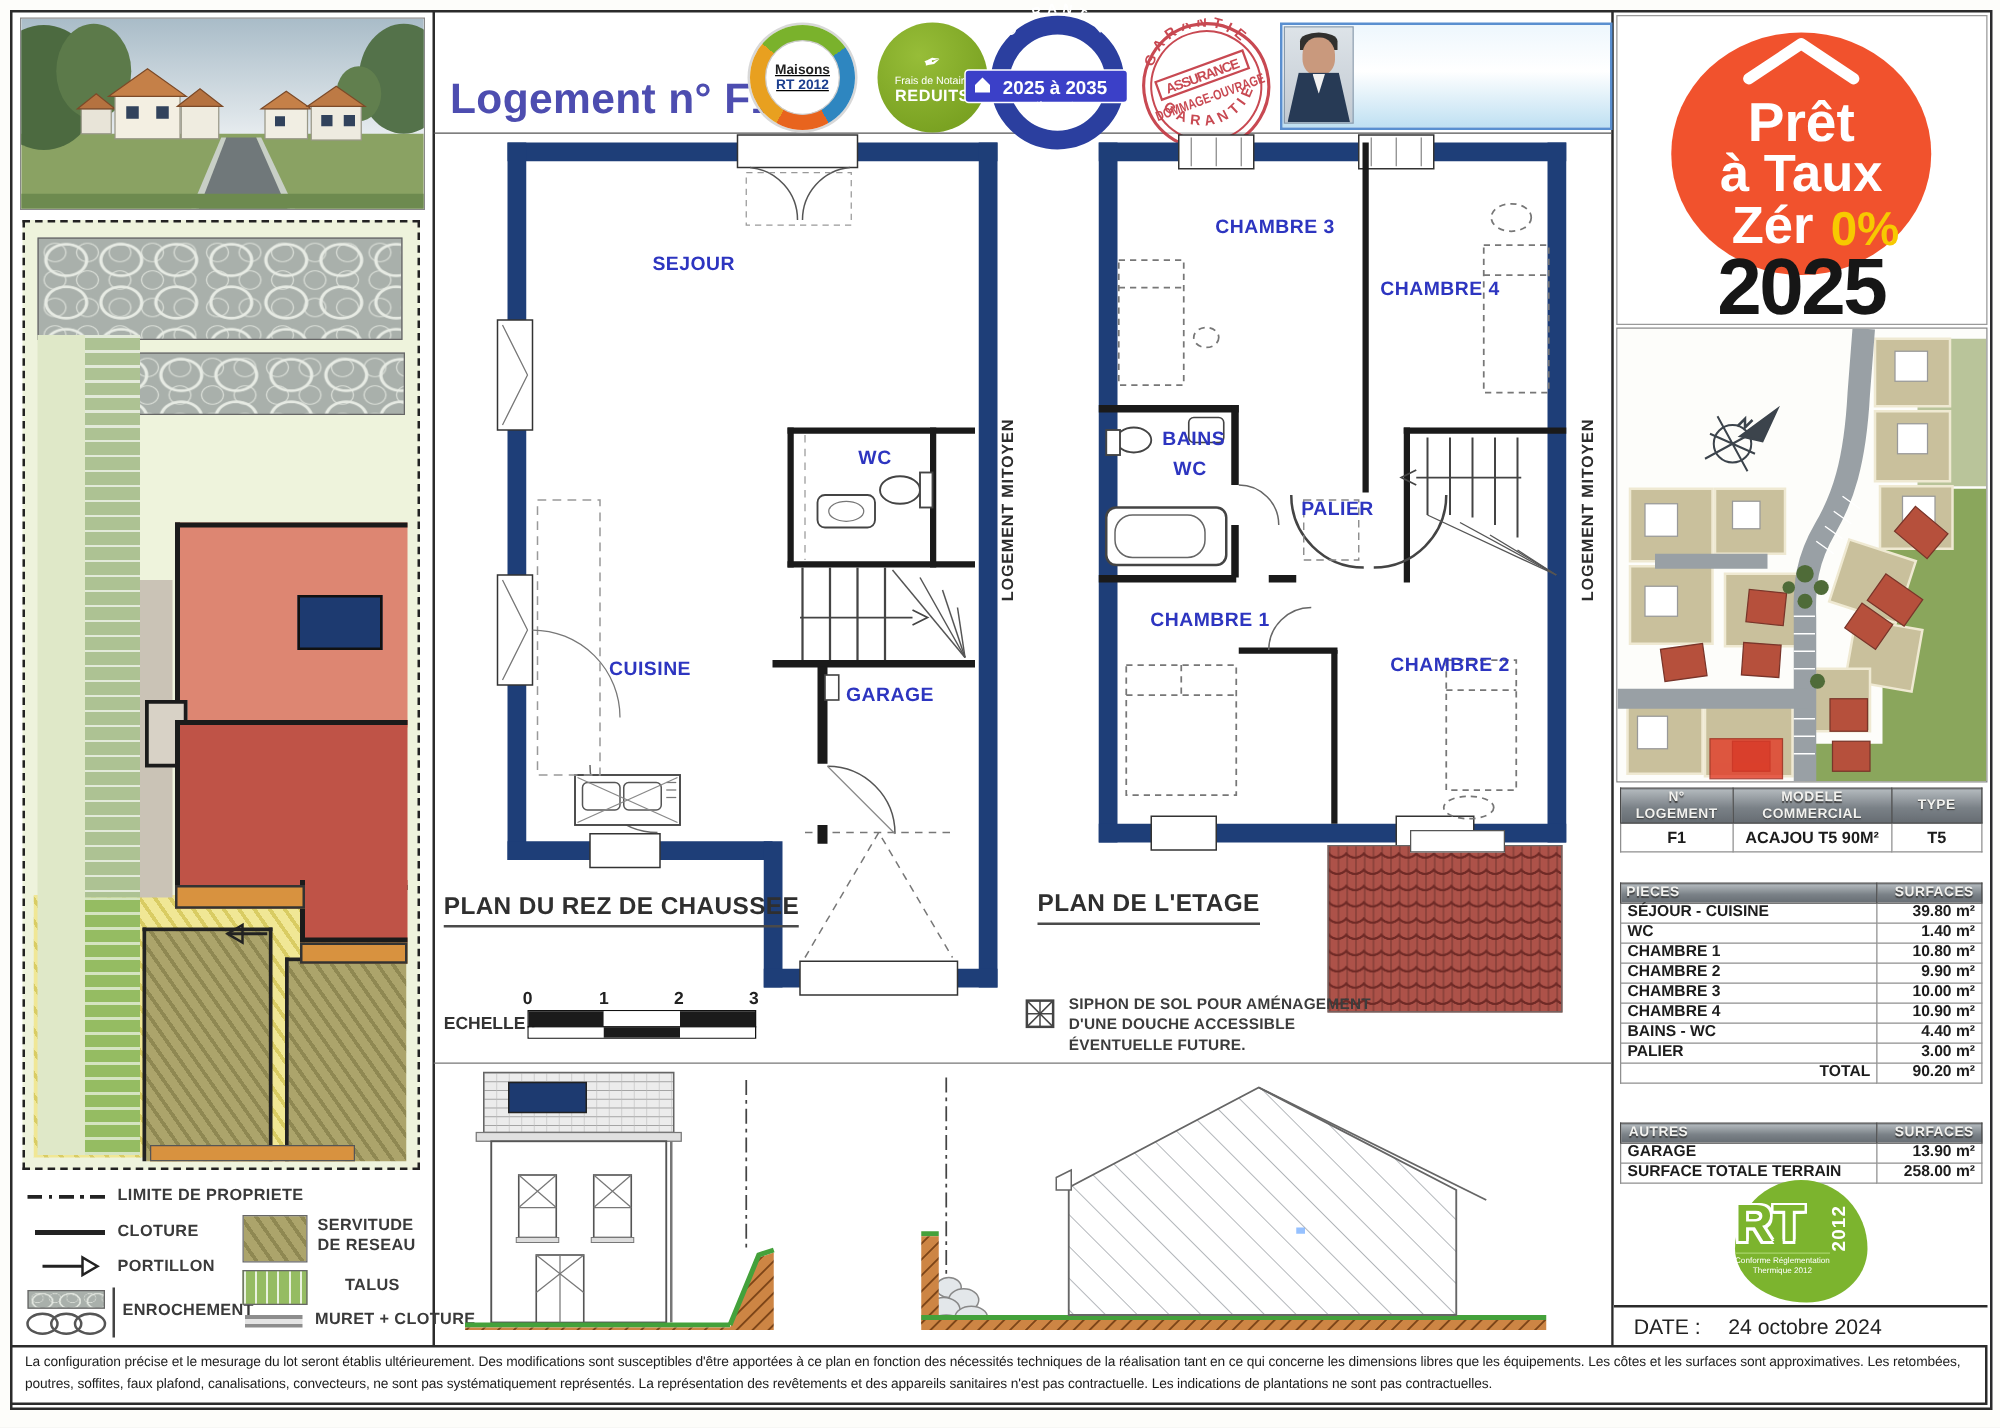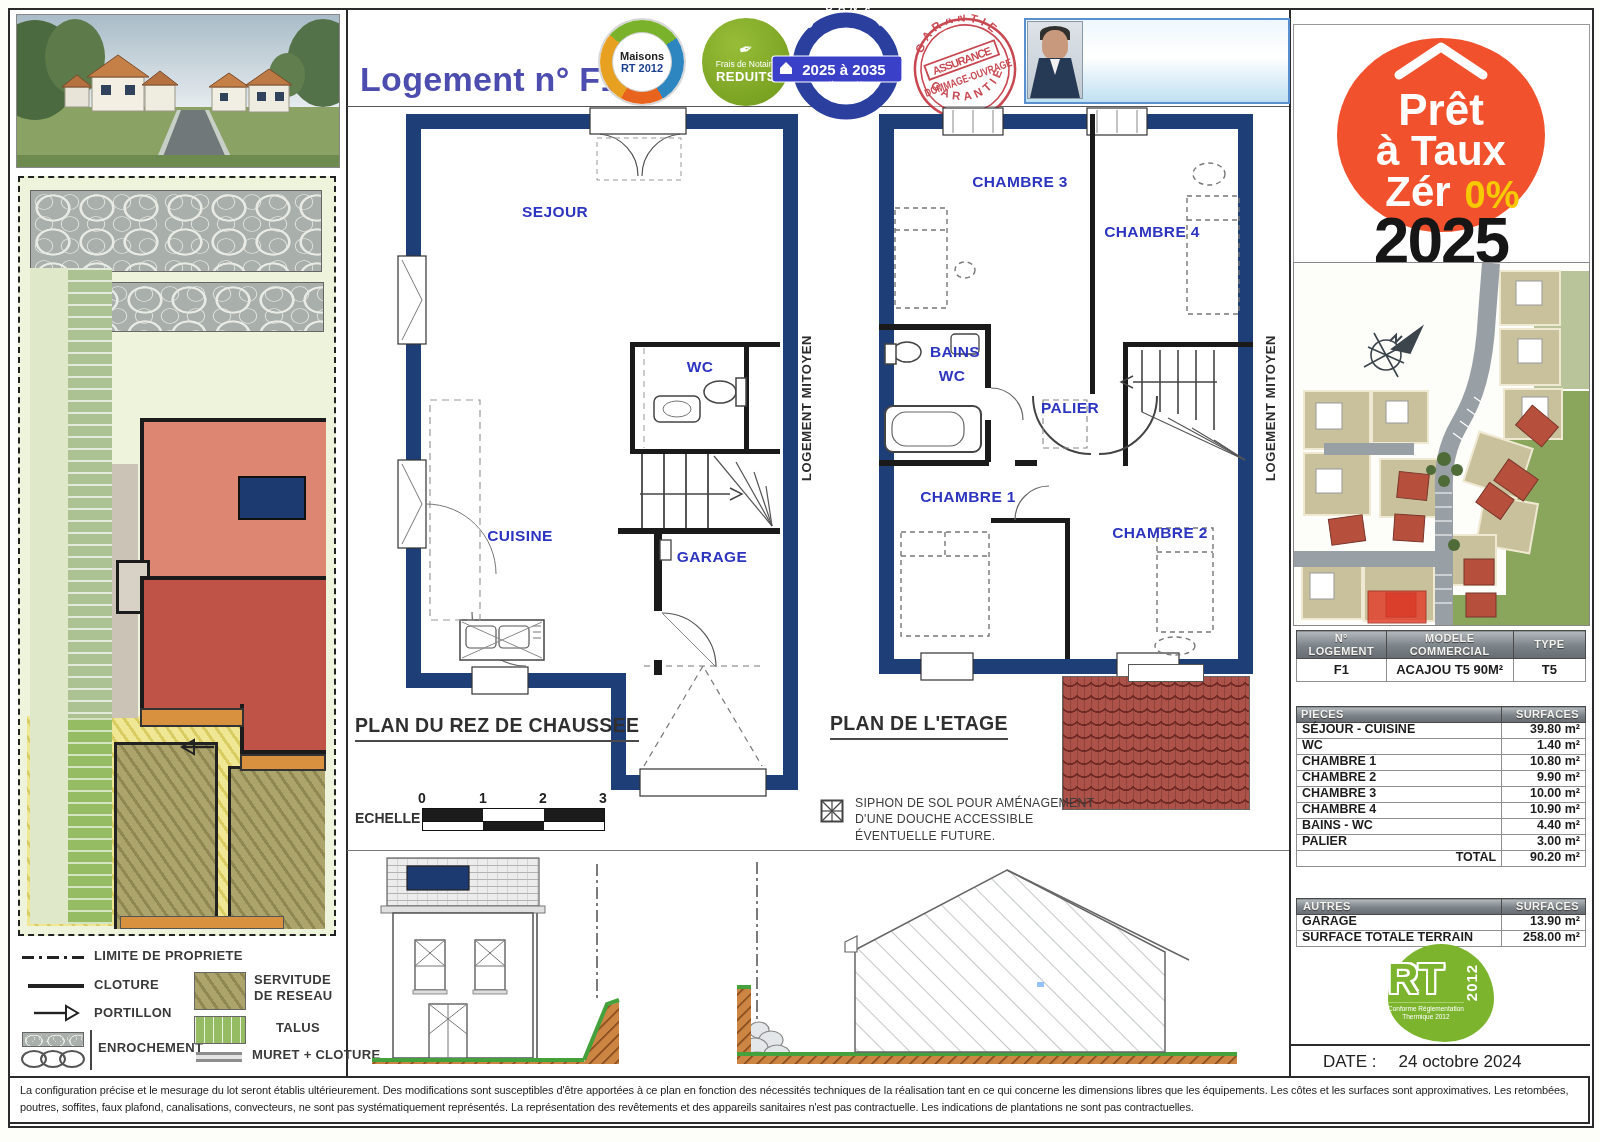--- a/index.html
+++ b/index.html
@@ -6,21 +6,21 @@
   body{width:1600px;height:1142px;position:relative;background:#eceae5;font-family:"Liberation Sans",sans-serif;}
   .a{position:absolute;}
   .page{position:absolute;left:0;top:0;width:1600px;height:1142px;background:#fdfdfa;}
   .frame{position:absolute;left:8px;top:8px;width:1582px;height:1116px;border:2px solid #2b2b2b;background:#fff;}
   .vline{position:absolute;top:8px;width:0;height:1068px;border-left:2px solid #2b2b2b;}
   .hline{position:absolute;border-top:1.5px solid #555;}
   
   .doc-title{position:absolute;left:360px;top:60px;font-size:34px;font-weight:bold;color:#4d4db0;letter-spacing:.3px;}
   .medal{position:absolute;left:600px;top:20px;width:84px;height:84px;border-radius:50%;
     background:conic-gradient(from 210deg,#e8a020 0 100deg,#7ab22c 100deg 205deg,#2e86c0 205deg 300deg,#e8641e 300deg 360deg);
-    display:flex;align-items:center;justify-content:center;box-shadow:0 0 0 2px #d8d8d8;}
+    display:flex;align-items:center;justify-content:center;box-shadow:0 0 0 2px #d8d8d8;text-decoration:underline;}
   .medal-in{width:58px;height:58px;border-radius:50%;background:#fff;display:flex;flex-direction:column;align-items:center;justify-content:center;border:1px solid #ccc;}
   .medal-in .l1{font-size:11px;font-weight:bold;color:#222;}
   .medal-in .l2{font-size:11px;font-weight:bold;color:#1c3f8f;}
   .notaire{position:absolute;left:702px;top:18px;width:88px;height:88px;border-radius:50%;
     background:radial-gradient(circle at 38% 30%,#97bd38,#7aa222 75%);display:flex;flex-direction:column;align-items:center;justify-content:center;color:#fff;}
   .notaire .pen{font-size:17px;transform:rotate(-18deg);line-height:1;margin-bottom:1px;}
   .notaire .l1{font-size:8.5px;}
   .notaire .l2{font-size:13px;font-weight:bold;letter-spacing:.4px;}
   .garantie{position:absolute;left:796px;top:16px;width:100px;height:100px;overflow:visible;}
   .garantie svg{overflow:visible;}
@@ -40,21 +40,21 @@
   .ph-suit{position:absolute;left:2px;top:36px;width:50px;height:40px;background:#273a55;clip-path:polygon(18% 0,82% 0,100% 100%,0 100%);}
   .ph-shirt{position:absolute;left:22px;top:37px;width:10px;height:16px;background:#f2f2f2;clip-path:polygon(0 0,100% 0,50% 100%);}
   
   .room{position:absolute;transform:translate(-50%,-50%);color:#2d35c0;font-weight:bold;font-size:15.5px;letter-spacing:.4px;white-space:nowrap;}
   .mitoyen{position:absolute;transform:translate(-50%,-50%) rotate(-90deg);font-size:13px;font-weight:bold;color:#2c2c2c;letter-spacing:.6px;white-space:nowrap;}
   .plan-title{position:absolute;font-size:19.5px;font-weight:bold;color:#2f2f2f;letter-spacing:.3px;border-bottom:2px solid #4a4a4a;padding-bottom:3px;white-space:nowrap;}
   .tick{position:absolute;transform:translate(-50%,0);font-size:14px;font-weight:bold;color:#222;}
   .sbar{position:absolute;display:flex;border:1.5px solid #111;}
   .sbar div{height:100%;}
   .echelle-lbl{position:absolute;font-size:14px;font-weight:bold;color:#333;}
-  .siphon-text{position:absolute;font-size:12.3px;color:#3c3c3c;line-height:1.34;letter-spacing:.2px;}
+  .siphon-text{position:absolute;font-size:12.3px;color:#3c3c3c;line-height:1.34;letter-spacing:.2px;font-weight:bold;}
   
   .tiles{position:absolute;border:1px solid #666;background-color:#ad5249;
     background-image:
       radial-gradient(circle at 50% 0%, rgba(0,0,0,0) 54%, #6f2a26 57%, #6f2a26 66%, rgba(0,0,0,0) 69%),
       linear-gradient(90deg, rgba(0,0,0,.18) 1.5px, rgba(0,0,0,0) 1.5px);
     background-size:14px 13px,7px 13px;}
   
   .photo-box{position:absolute;left:16px;top:14px;width:322px;height:152px;border:1px solid #888;}
   .siteplan{position:absolute;left:18px;top:176px;width:314px;height:756px;border:2.5px dashed #222;background:#eef3dc;overflow:hidden;}
   .rock{background-color:#a9b0ab;border:1px solid #666;
@@ -63,38 +63,38 @@
     background-size:44px 34px,26px 22px;}
   .talus{background:#adc293;background-image:repeating-linear-gradient(180deg,rgba(255,255,255,.65) 0 2px,rgba(0,0,0,0) 2px 12px);}
   .talus2{background:#95bc62;background-image:repeating-linear-gradient(180deg,rgba(255,255,255,.6) 0 2px,rgba(0,0,0,0) 2px 12px);}
   .hy{background:repeating-linear-gradient(55deg,#f0e795 0 7px,#d9cc63 7px 10px);}
   .ho{background:repeating-linear-gradient(55deg,#aca46b 0 7px,#8f8852 7px 10px);}
   .legend{position:absolute;left:14px;top:944px;width:328px;height:126px;}
   .leg-lbl{position:absolute;font-size:13px;font-weight:bold;color:#3a3a3a;letter-spacing:.3px;white-space:nowrap;}
   .dashdot{background:repeating-linear-gradient(90deg,#222 0 12px,transparent 12px 17px,#222 17px 20px,transparent 20px 25px);}
   .muret{background:repeating-linear-gradient(180deg,#8d8d8d 0 3px,#e4e4e4 3px 7px,#8d8d8d 7px 10px);}
   
-  .ptz-box{position:absolute;left:1293px;top:12px;width:295px;height:246px;background:#fff;border:1px solid #999;margin-top:12px;}
+  .ptz-box{position:absolute;left:1293px;top:12px;width:295px;height:246px;background:#fff;border:1px solid #999;}
   .map-box{position:absolute;left:1293px;top:262px;width:295px;height:362px;background:#fff;border:1px solid #888;}
   table{border-collapse:collapse;width:100%;table-layout:fixed;}
   .tbl th{background:linear-gradient(180deg,#b3b9bd,#7a8187 55%,#666c72);color:#f2f2ef;border:1px solid #4a4a4a;
     font-size:11px;padding:1px 2px;text-shadow:0 1px 1px #3a3a3a;letter-spacing:.4px;line-height:1.15;}
   .tbl td{border:1px solid #8f8f8f;background:#fff;font-weight:bold;font-size:12.5px;padding:0 5px;height:15px;color:#1c1c1c;line-height:1.1;}
   .tbl-log td{text-align:center;height:22px;font-size:13px;}
   .tbl-surf td:last-child{text-align:right;}
   .tbl-surf .total td{border-top:1.5px solid #555;}
   .rt-logo{position:absolute;left:1388px;top:944px;width:106px;height:98px;background:#7cb42e;
     border-radius:50% 50% 46% 54%/56% 56% 44% 44%;display:flex;flex-direction:column;align-items:flex-start;justify-content:center;}
   .rt-rt{font-size:42px;font-weight:bold;color:#7cb42e;line-height:.9;margin-top:-4px;
     text-shadow:-2px 0 #fff,2px 0 #fff,0 -2px #fff,0 2px #fff,-2px -2px #fff,2px 2px #fff,-2px 2px #fff,2px -2px #fff;}
   .rt-year{position:absolute;right:4px;top:30px;font-size:15px;font-weight:bold;color:#fff;transform:rotate(-90deg);letter-spacing:1px;}
   .rt-sub{font-size:6.5px;color:#fff;text-align:center;line-height:1.3;margin-top:4px;border-top:1px solid #a8d36a;padding-top:2px;}
   .date-box{position:absolute;left:1291px;top:1044px;width:299px;height:32px;border-top:2px solid #2b2b2b;background:#fff;
     display:flex;align-items:center;font-size:17px;color:#222;}
-  .date-box .lbl{margin-left:32px;}
+  .date-box .lbl{margin-left:16px;}
   .date-box .val{margin-left:22px;}
   
   .disclaimer{position:absolute;left:8px;top:1076px;width:1582px;height:48px;border:2px solid #2b2b2b;background:#fff;
     box-sizing:border-box;padding:4px 10px;font-size:11px;color:#1d1d1d;line-height:1.5;letter-spacing:-.1px;overflow:hidden;}
 </style>
 </head>
 <body>
 
 <div class="page">
   <div class="frame"></div>

